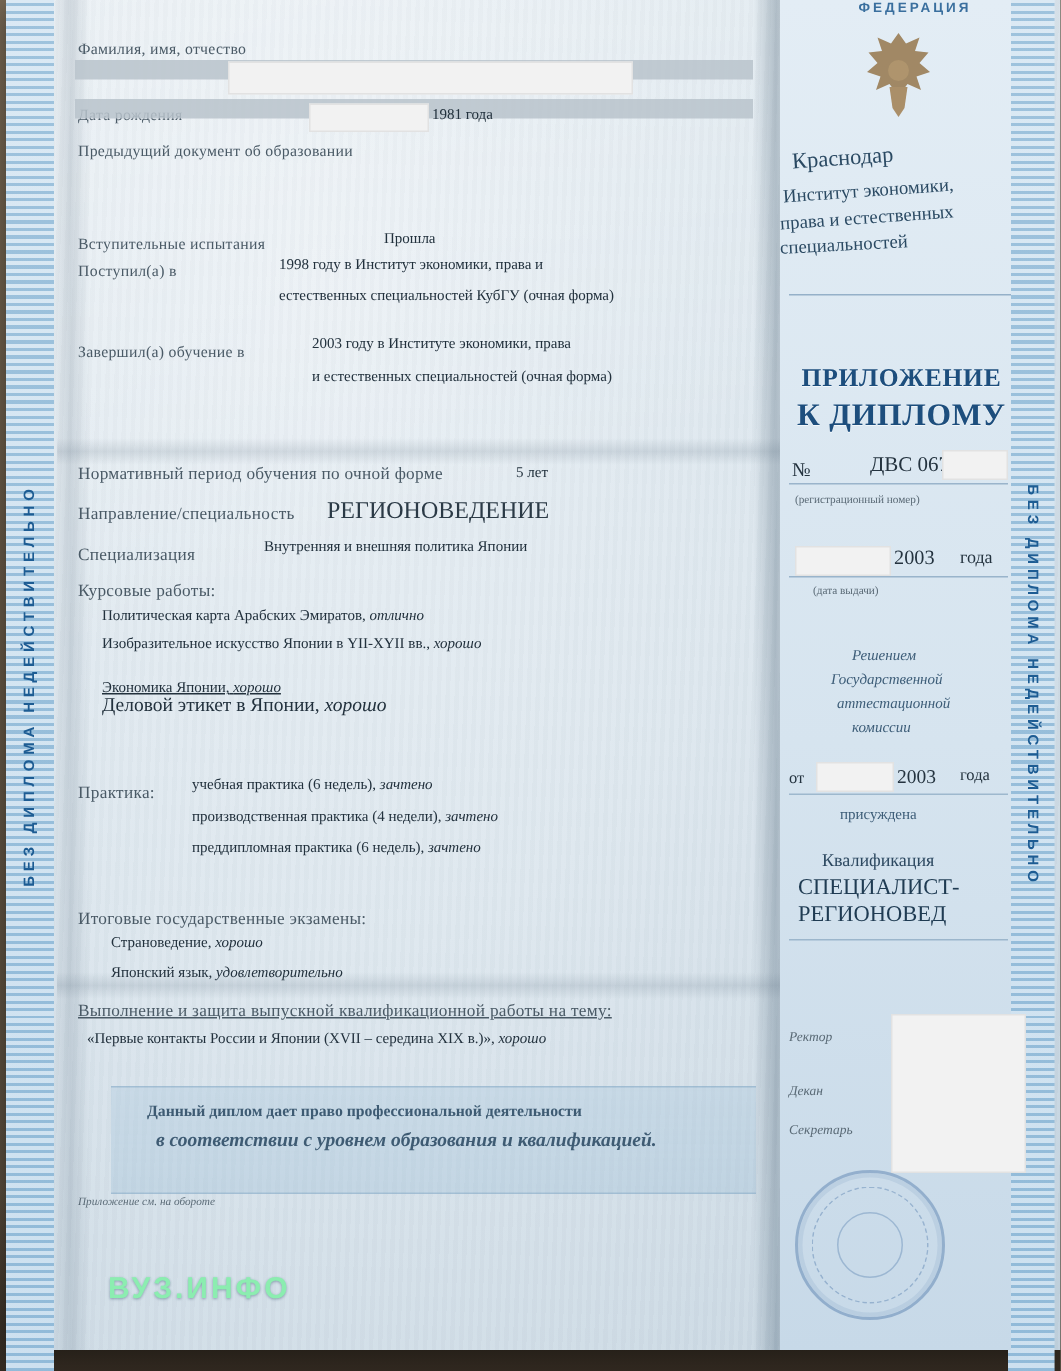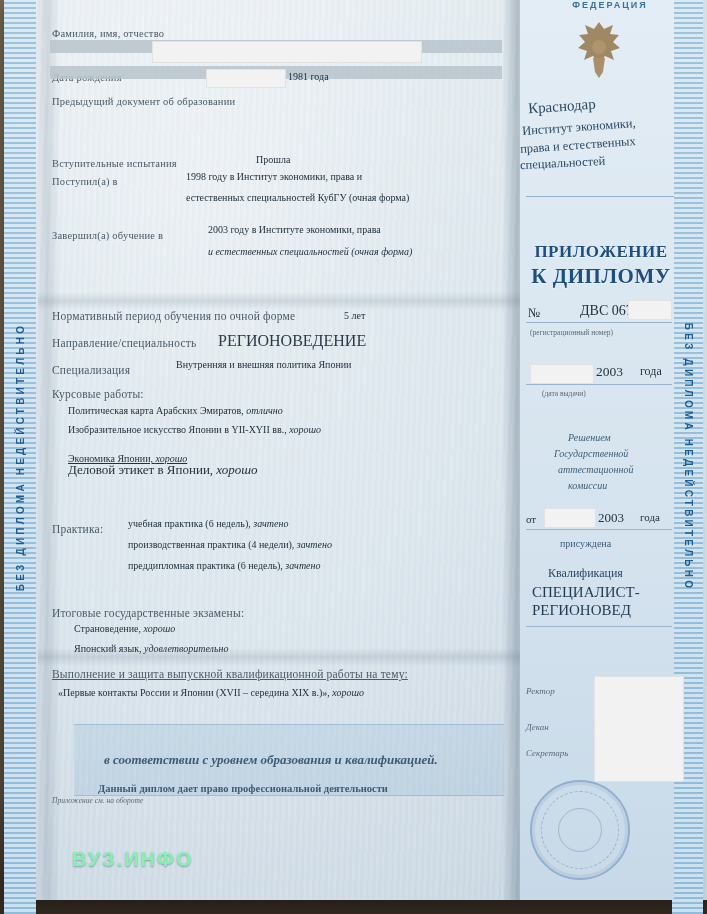--- a/index.html
+++ b/index.html
@@ -186,21 +186,21 @@
 
     <div class="lp-text lbl" style="left:16px;top:158px;">Вступительные испытания</div>
     <div class="lp-text val" style="left:220px;top:154px;">Прошла</div>
 
     <div class="lp-text lbl" style="left:16px;top:176px;">Поступил(а) в</div>
     <div class="lp-text val" style="left:150px;top:171px;">1998 году в Институт экономики, права и</div>
     <div class="lp-text val" style="left:150px;top:192px;">естественных специальностей КубГУ (очная форма)</div>
 
     <div class="lp-text lbl" style="left:16px;top:230px;">Завершил(а) обучение в</div>
     <div class="lp-text val" style="left:172px;top:224px;">2003 году в Институте экономики, права</div>
-    <div class="lp-text val" style="left:172px;top:246px;font-style:italic;">и естественных специальностей (очная форма)</div>
+    <div class="lp-text val" style="left:172px;top:246px;">и естественных специальностей (очная форма)</div>
 
     <div class="lp-text lbl" style="left:16px;top:310px;font-size:11.5px;">Нормативный период обучения по очной форме</div>
     <div class="lp-text val" style="left:308px;top:310px;">5 лет</div>
 
     <div class="lp-text lbl" style="left:16px;top:337px;font-size:11.5px;">Направление/специальность</div>
     <div class="lp-text" style="left:182px;top:332px;font-size:16px;">РЕГИОНОВЕДЕНИЕ</div>
 
     <div class="lp-text lbl" style="left:16px;top:364px;font-size:11.5px;">Специализация</div>
     <div class="lp-text val" style="left:140px;top:359px;">Внутренняя и внешняя политика Японии</div>
 
@@ -247,21 +247,21 @@
       <span class="ital">удовлетворительно</span>
     </div>
 
     <div class="lp-text lbl" style="left:16px;top:668px;font-size:11.5px;text-decoration:underline;">Выполнение и защита выпускной квалификационной работы    на тему:</div>
     <div class="lp-text val" style="left:22px;top:687px;">
       <span>«Первые контакты России и Японии (XVII – середина XIX в.)»,</span>
       <span class="ital">хорошо</span>
     </div>
 
     <div class="band" style="left:38px;top:724px;"></div>
-    <div class="lp-text" style="left:62px;top:736px;font-size:10.5px;font-weight:700;color:#3e5b73;margin-top:47px;">Данный диплом дает право профессиональной деятельности</div>
+    <div class="lp-text" style="left:62px;top:736px;font-size:10.5px;font-weight:700;color:#3e5b73;">Данный диплом дает право профессиональной деятельности</div>
     <div class="lp-text" style="left:68px;top:752px;font-size:13px;font-weight:700;color:#3e5b73;font-style:italic;">в соответствии с уровнем образования и квалификацией.</div>
 
     <div class="lp-text tiny ital" style="left:16px;top:796px;">Приложение см. на обороте</div>
   </div>
 
   <div class="vuz">ВУЗ.ИНФО</div>
 
   <div class="right-page">
 
     <div class="fed">ФЕДЕРАЦИЯ</div>

